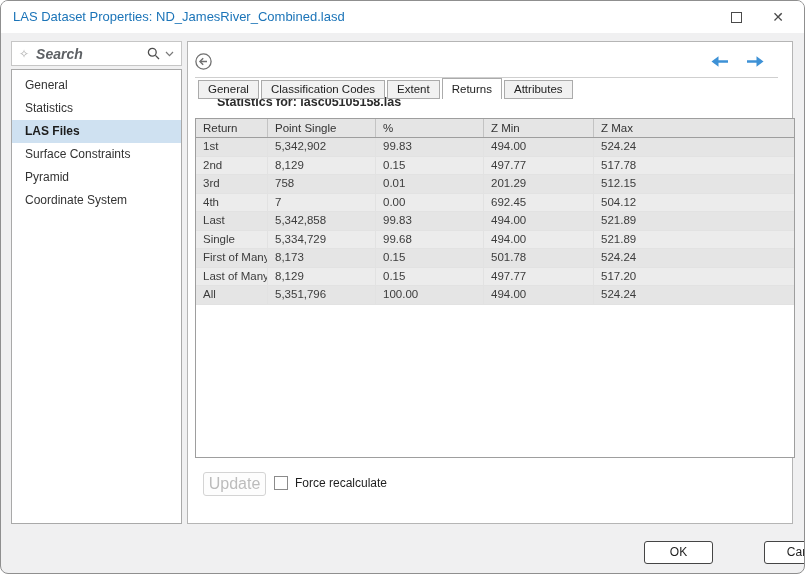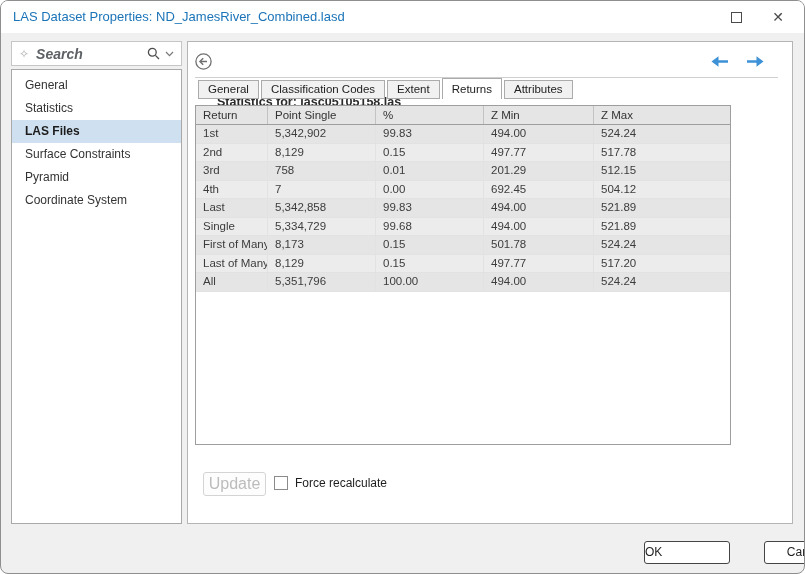--- a/index.html
+++ b/index.html
@@ -29,37 +29,37 @@
   .back-btn{position:absolute;left:7px;top:11px;width:17px;height:17px;cursor:pointer;}
   .panel-title{position:absolute;left:29px;top:12px;font-size:12.5px;font-weight:bold;color:#2b2b2b;white-space:nowrap;margin-top:41px;}
   .nav-arrow{position:absolute;top:13px;width:21px;height:13px;cursor:pointer;}
   .nav-left{right:62px;}
   .nav-right{right:26px;}
   .header-sep{position:absolute;left:7px;right:14px;top:35px;border-top:1px solid #cfcfcf;height:0;}
   .tabs{position:absolute;left:10px;top:36px;display:flex;align-items:flex-end;height:21px;}
   .tab{height:19px;line-height:17px;padding:0 9px;font-size:11.5px;color:#222;background:#f1f1f1;border:1px solid #ababab;margin-right:2px;white-space:nowrap;cursor:default;}
   .tab.active{height:21px;line-height:20px;background:#fff;border-bottom:none;}
   
-  .table{position:absolute;left:7px;top:63px;width:536px;height:340px;border:1px solid #9e9e9e;background:#fff;overflow:hidden;}
+  .table{position:absolute;left:7px;top:76px;width:600px;height:340px;border:1px solid #9e9e9e;background:#fff;overflow:hidden;}
   .thead{display:flex;height:19px;background:#e5e5e5;border-bottom:1px solid #9e9e9e;}
   .thead > span{padding-left:7px;font-size:11.5px;line-height:18px;color:#333;border-right:1px solid #c3c3c3;white-space:nowrap;overflow:hidden;}
   .tbody .trow{display:flex;height:18.5px;border-bottom:1px solid #e2e2e2;background:#e5e5e5;}
   .tbody .trow:nth-of-type(even){background:#ececec;}
   .trow > span{padding-left:7px;font-size:11.5px;line-height:17.5px;color:#3c3c3c;border-right:1px solid #e2e2e2;white-space:nowrap;overflow:hidden;}
   .thead > span:nth-of-type(1), .trow > span:nth-of-type(1){width:72px;}
   .thead > span:nth-of-type(2), .trow > span:nth-of-type(2){width:108px;}
   .thead > span:nth-of-type(3), .trow > span:nth-of-type(3){width:108px;}
   .thead > span:nth-of-type(4), .trow > span:nth-of-type(4){width:110px;}
   .thead > span:nth-of-type(5), .trow > span:nth-of-type(5){flex:1;border-right:none;}
   
   .update-btn{position:absolute;left:15px;top:430px;width:63px;height:24px;background:#fdfdfd;border:1px solid #d4d4d4;border-radius:3px;font-size:16px;color:#bcbcbc;text-align:center;line-height:22px;cursor:default;}
   .checkbox{position:absolute;left:86px;top:434px;width:14px;height:14px;border:1px solid #8b8b8b;background:#fff;cursor:pointer;}
   .force-label{position:absolute;left:107px;top:434px;font-size:12px;color:#1e1e1e;white-space:nowrap;}
   
-  .btn-ok{position:absolute;left:643px;top:540px;width:86px;height:23px;background:#fff;border:1px solid #454545;border-radius:3px;font-size:12px;color:#1e1e1e;line-height:21px;cursor:pointer;}
+  .btn-ok{position:absolute;left:643px;top:540px;width:69px;height:23px;background:#fff;border:1px solid #454545;border-radius:3px;font-size:12px;color:#1e1e1e;text-align:center;line-height:21px;cursor:pointer;}
   .btn-cancel{position:absolute;left:723px;top:540px;width:83px;height:23px;background:#fff;border:1px solid #454545;border-radius:3px;font-size:12px;color:#1e1e1e;text-align:center;line-height:21px;cursor:pointer;margin-left:40px;}
 </style>
 </head>
 <body>
 
 <div class="dialog">
 
   <div class="titlebar">
     <span class="title">LAS Dataset Properties: ND_JamesRiver_Combined.lasd</span>
     <div class="btn-max">

